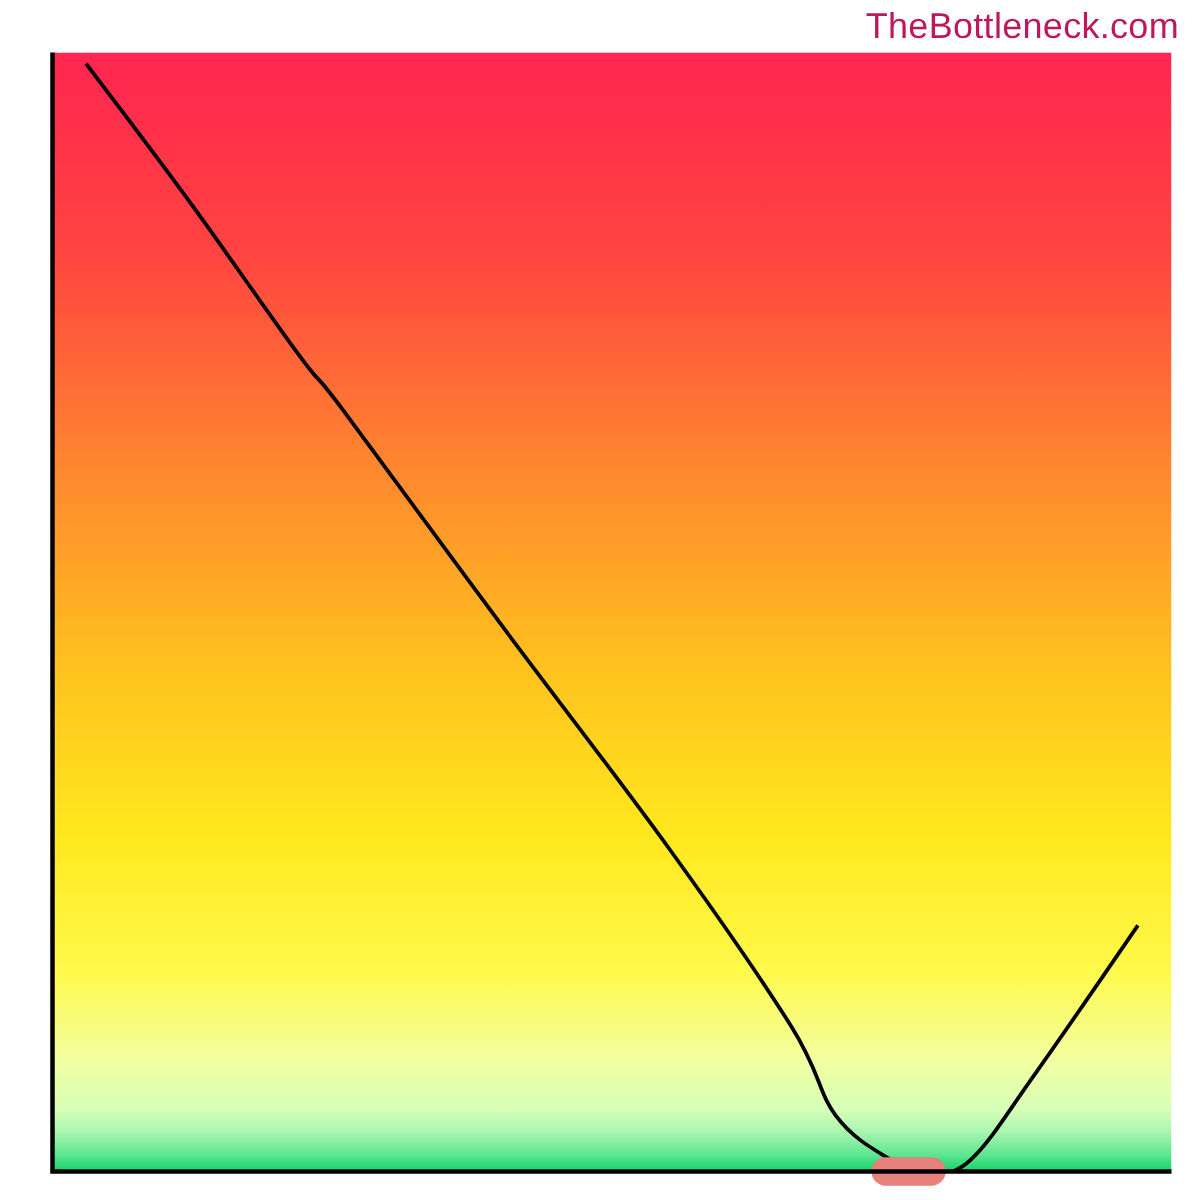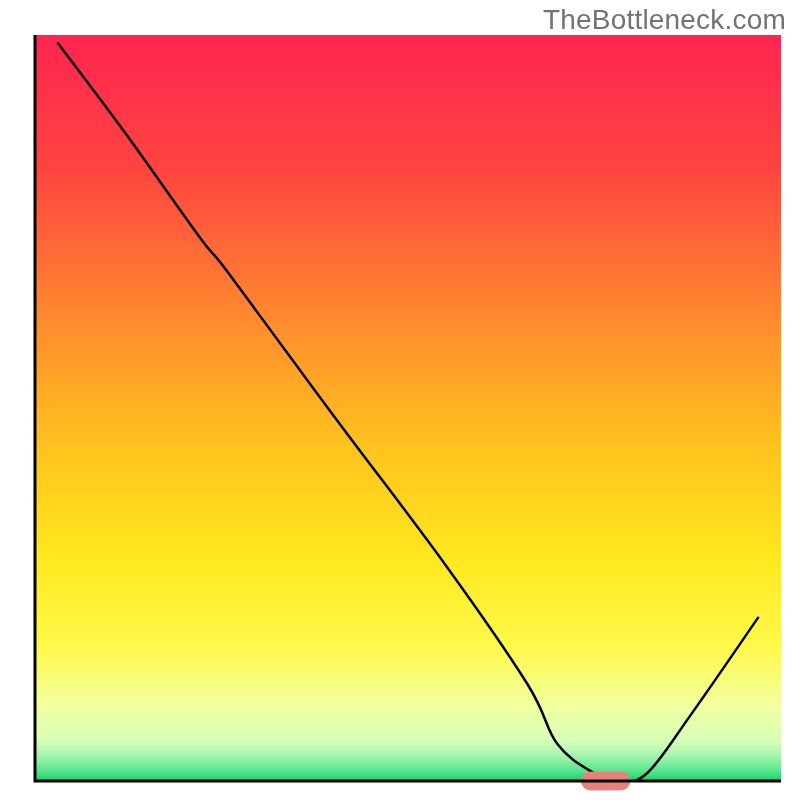--- a/index.html
+++ b/index.html
@@ -13,23 +13,23 @@
   .chart-container {
     position: relative;
     width: 800px;
     height: 800px;
   }
   .watermark {
     position: absolute;
     top: 4px;
     right: 14px;
     font-family: Arial, Helvetica, sans-serif;
-    font-size: 28px;
+    font-size: 24px;
     font-weight: 500;
-    color: #737373;
+    color: #be185d;
     letter-spacing: 0.2px;
     z-index: 10;
   }
   svg.plot {
     position: absolute;
     left: 0;
     top: 0;
     width: 800px;
     height: 800px;
   }

